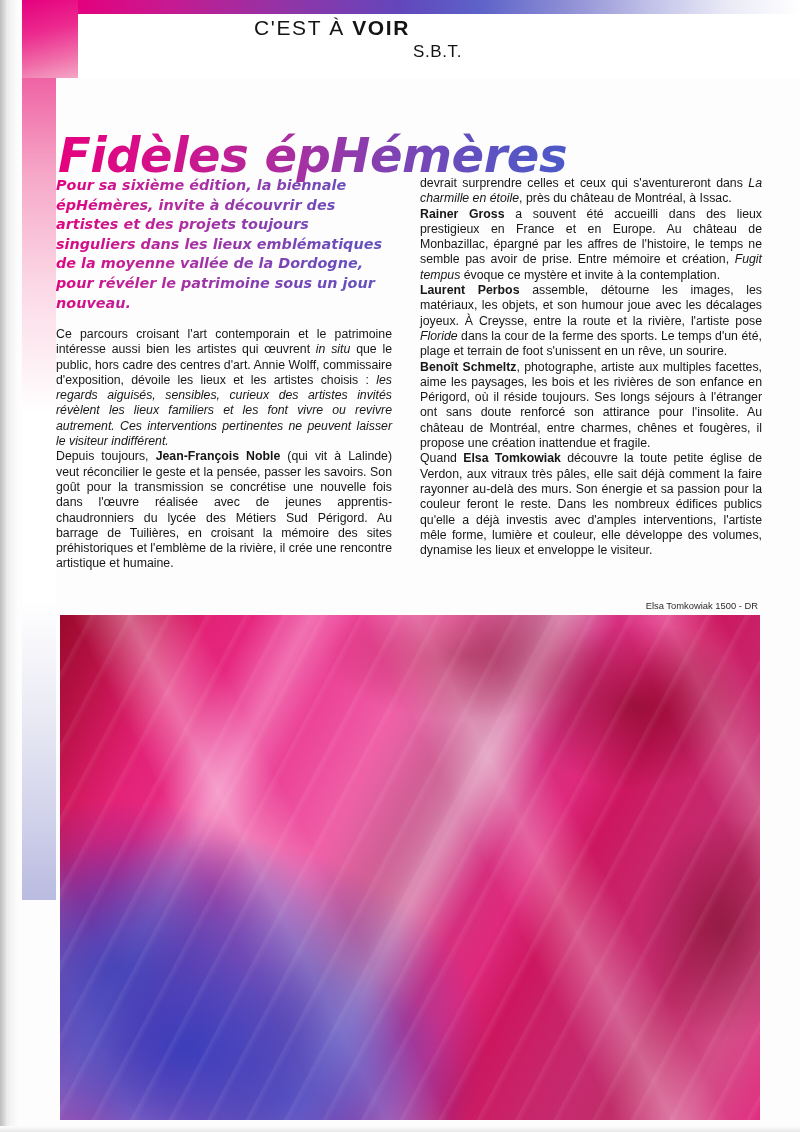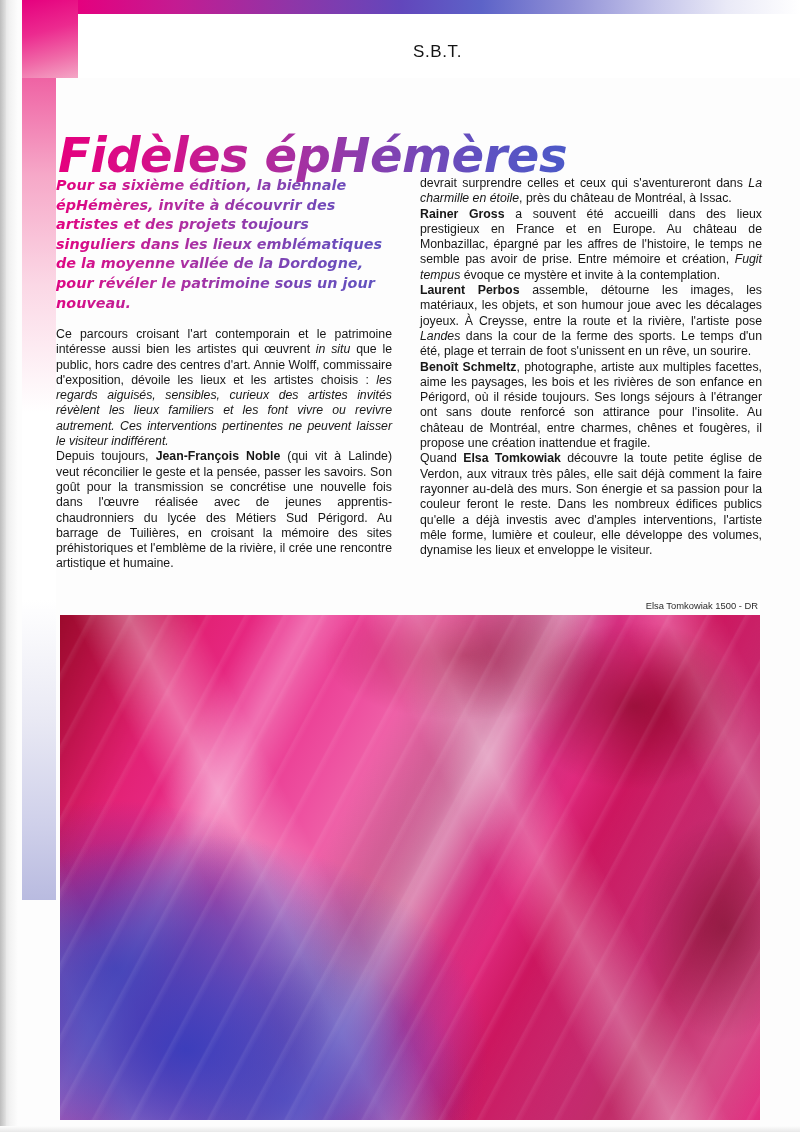--- a/index.html
+++ b/index.html
@@ -327,36 +327,39 @@
   <div class="scan-edge-left-dark"></div>
 
   <div class="left-bar"></div>
   <div class="left-bar-2"></div>
 
   <div class="masthead">
     <div class="masthead-gradient"></div>
     <div class="masthead-white-block"></div>
     <div class="masthead-strip"></div>
     <div class="masthead-left-block"></div>
+    <div class="kicker">
+      <span>C'EST À </span><b>VOIR</b>
+    </div>
     <div class="kicker-sub">S.B.T.</div>
   </div>
 
   <h1 class="headline">Fidèles épHémères</h1>
 
   <div class="standfirst">Pour sa sixième édition, la biennale épHémères, invite à découvrir des artistes et des projets toujours singuliers dans les lieux emblématiques de la moyenne vallée de la Dordogne, pour révéler le patrimoine sous un jour nouveau.</div>
 
   <div class="col col-left">
     <p>Ce parcours croisant l'art contemporain et le patrimoine intéresse aussi bien les artistes qui œuvrent <em>in situ</em> que le public, hors cadre des centres d'art. Annie Wolff, commissaire d'exposition, dévoile les lieux et les artistes choisis : <em>les regards aiguisés, sensibles, curieux des artistes invités révèlent les lieux familiers et les font vivre ou revivre autrement. Ces interventions pertinentes ne peuvent laisser le visiteur indifférent.</em></p>
     <p>Depuis toujours, <b>Jean-François Noble</b> (qui vit à Lalinde) veut réconcilier le geste et la pensée, passer les savoirs. Son goût pour la transmission se concrétise une nouvelle fois dans l'œuvre réalisée avec de jeunes apprentis-chaudronniers du lycée des Métiers Sud Périgord. Au barrage de Tuilières, en croisant la mémoire des sites préhistoriques et l'emblème de la rivière, il crée une rencontre artistique et humaine.</p>
   </div>
 
   <div class="col col-right">
     <p>devrait surprendre celles et ceux qui s'aventureront dans <em>La charmille en étoile</em>, près du château de Montréal, à Issac.</p>
     <p><b>Rainer Gross</b> a souvent été accueilli dans des lieux prestigieux en France et en Europe. Au château de Monbazillac, épargné par les affres de l'histoire, le temps ne semble pas avoir de prise. Entre mémoire et création, <em>Fugit tempus</em> évoque ce mystère et invite à la contemplation.</p>
-    <p><b>Laurent Perbos</b> assemble, détourne les images, les matériaux, les objets, et son humour joue avec les décalages joyeux. À Creysse, entre la route et la rivière, l'artiste pose <em>Landes</em> dans la cour de la ferme des sports. Le temps d'un été, plage et terrain de foot s'unissent en un rêve, un sourire.</p>
+    <p><b>Laurent Perbos</b> assemble, détourne les images, les matériaux, les objets, et son humour joue avec les décalages joyeux. À Creysse, entre la route et la rivière, l'artiste pose <em>Floride</em> dans la cour de la ferme des sports. Le temps d'un été, plage et terrain de foot s'unissent en un rêve, un sourire.</p>
     <p><b>Benoît Schmeltz</b>, photographe, artiste aux multiples facettes, aime les paysages, les bois et les rivières de son enfance en Périgord, où il réside toujours. Ses longs séjours à l'étranger ont sans doute renforcé son attirance pour l'insolite. Au château de Montréal, entre charmes, chênes et fougères, il propose une création inattendue et fragile.</p>
     <p>Quand <b>Elsa Tomkowiak</b> découvre la toute petite église de Verdon, aux vitraux très pâles, elle sait déjà comment la faire rayonner au-delà des murs. Son énergie et sa passion pour la couleur feront le reste. Dans les nombreux édifices publics qu'elle a déjà investis avec d'amples interventions, l'artiste mêle forme, lumière et couleur, elle développe des volumes, dynamise les lieux et enveloppe le visiteur.</p>
   </div>
 
   <div class="credit">Elsa Tomkowiak 1500 - DR</div>
 
   <div class="artwork">
     <div class="art-layer l1"></div>
     <div class="art-layer l3"></div>
     <div class="art-layer l2"></div>

